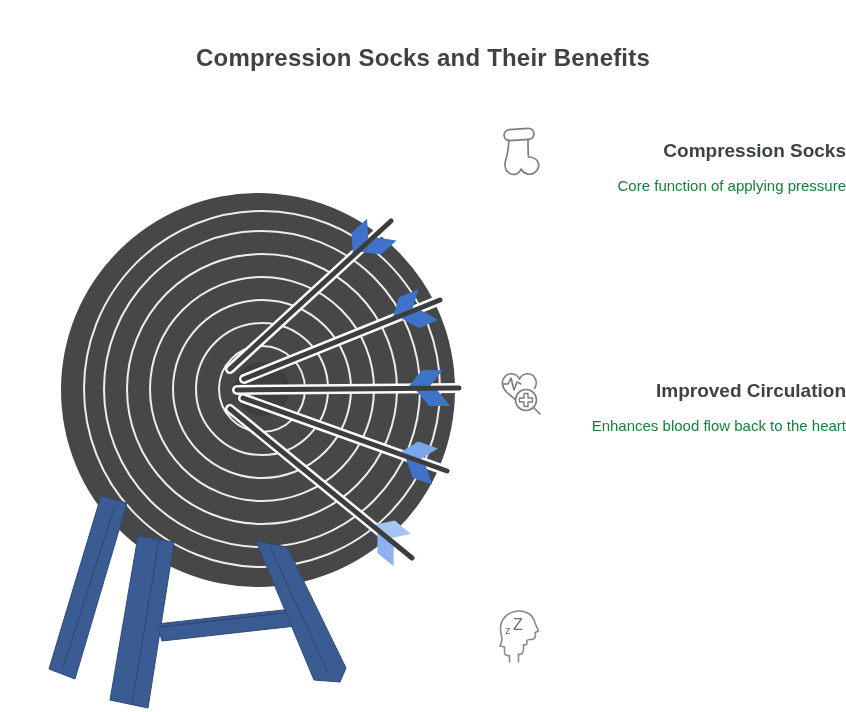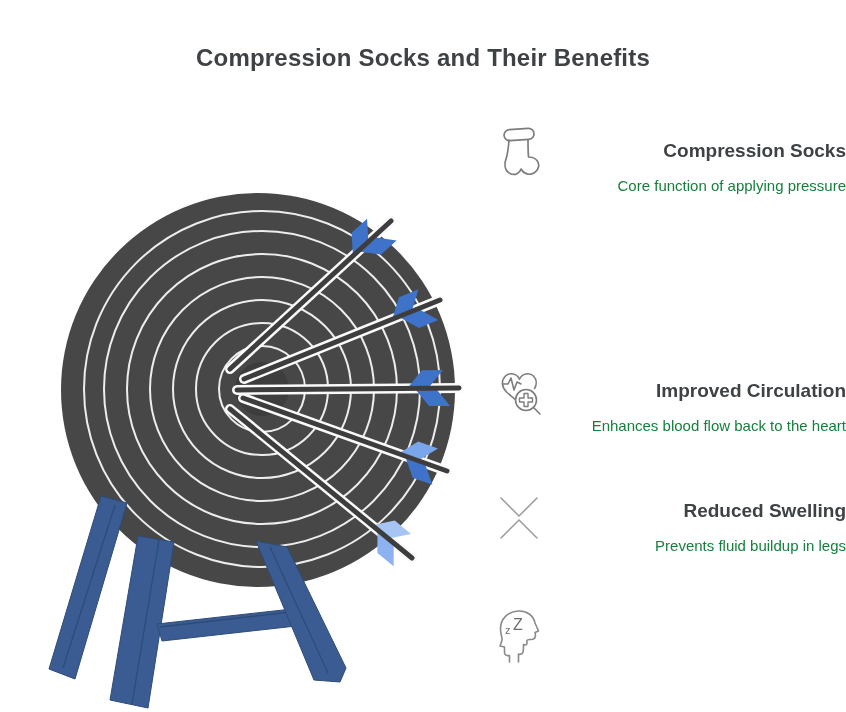--- a/index.html
+++ b/index.html
@@ -124,32 +124,20 @@
         <line x1="38" y1="42" x2="44" y2="48"></line>
         <path d="M 28,27.5 h 4 v 4.5 h 4.5 v 4 h -4.5 v 4.5 h -4 v -4.5 h -4.5 v -4 h 4.5 z" stroke-width="1.4"></path>
       </svg>
     </div>
     <div class="b-text">
       <div class="b-title">Improved Circulation</div>
       <div class="b-desc">Enhances blood flow back to the heart</div>
     </div>
   </div>
 
-  <div class="benefit b3">
-    <div class="b-icon">
-      <svg width="48" height="58" viewBox="0 0 48 58" fill="none" stroke="#9a9a9a" stroke-width="1.5" stroke-linecap="round" stroke-linejoin="round">
-        <polyline points="5,12 23,30 41,12"></polyline>
-        <polyline points="5,52 23,34 41,52"></polyline>
-      </svg>
-    </div>
-    <div class="b-text">
-      <div class="b-title">Reduced Swelling</div>
-      <div class="b-desc">Prevents fluid buildup in legs</div>
-    </div>
-  </div>
 
   <div class="benefit b4">
     <div class="b-icon">
       <svg width="50" height="60" viewBox="0 0 50 60" fill="none" stroke="#8a8a8a" stroke-width="1.6" stroke-linecap="round" stroke-linejoin="round">
         <path d="M 13.5,56 L 13.5,49.5 C 10.5,50 8.5,49 8.5,46.5 L 8.5,41 L 4,40 C 5,37.5 6.3,35 6,32.5 C 5.6,29.5 4.5,27 4.5,22.5 C 4.5,13 12,5.5 22,5 C 31,4.5 37.5,9.5 39,17 L 42.5,25 L 39,26.5 C 40,30 39.5,33.5 35.5,33.5 C 33,33.5 31.5,33 31,34.5 C 30.6,36 31.5,37.5 30.5,38.5 C 29.8,39.2 28.5,39 27.5,38.5 C 27.5,42 27.7,45.5 26.5,47 C 25.3,48.5 23.5,48.5 22.5,48 L 22.5,56"></path>
         <text x="9" y="28" font-size="11" fill="#6e6e6e" stroke="none" font-family="Liberation Sans, DejaVu Sans, sans-serif">z</text>
         <text x="17" y="24" font-size="16" fill="#6e6e6e" stroke="none" font-family="Liberation Sans, DejaVu Sans, sans-serif">Z</text>
       </svg>
     </div>
     <div class="b-text">

